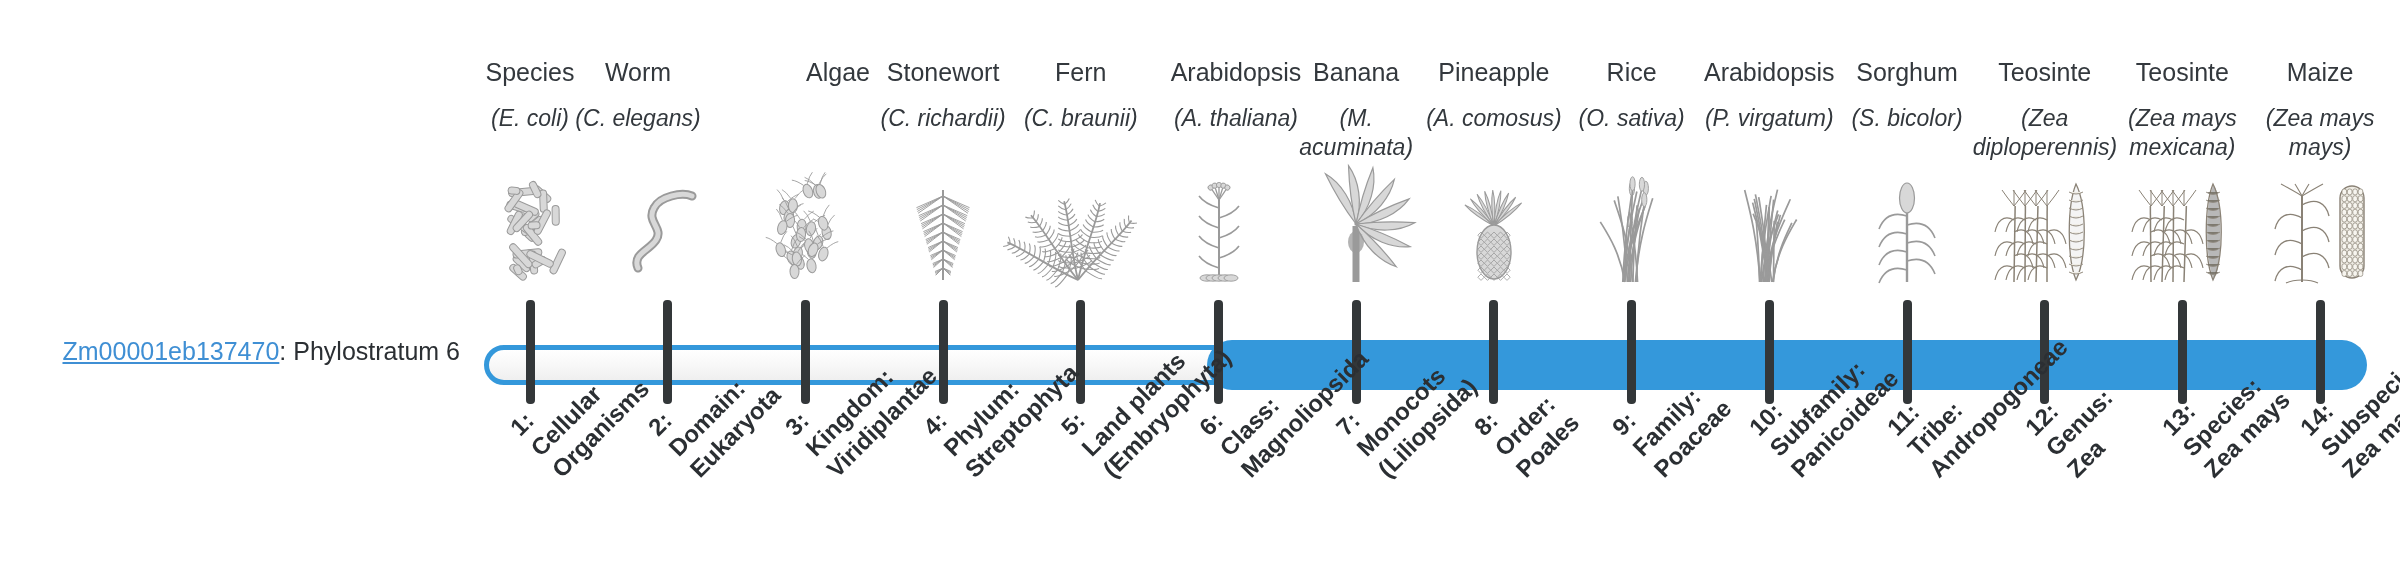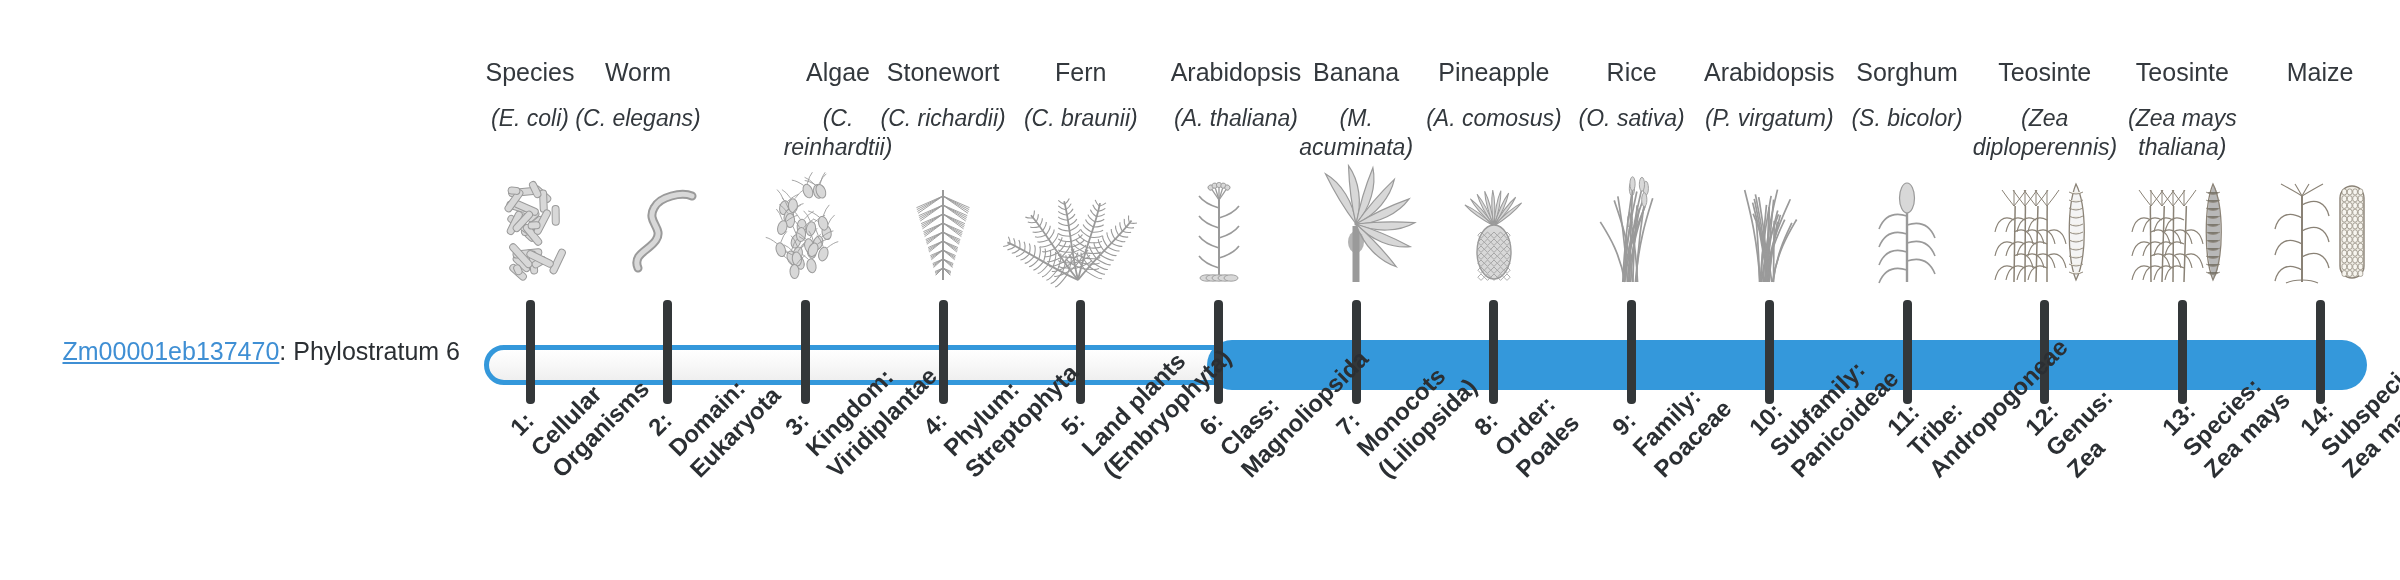--- a/index.html
+++ b/index.html
@@ -148,21 +148,20 @@
       <div class="col-head" style="left: 458px; width: 144px;">
         <span class="common">Species</span>
         <span class="latin">(E. coli)</span>
       </div>
       <div class="col-head" style="left: 566px; width: 144px;">
         <span class="common">Worm</span>
         <span class="latin">(C. elegans)</span>
       </div>
       <div class="col-head" style="left: 766px; width: 144px;">
         <span class="common">Algae</span>
-        <span class="latin">(C. reinhardtii)</span>
       </div>
       <div class="col-head" style="left: 871.1px; width: 144px;">
         <span class="common">Stonewort</span>
         <span class="latin">(C. richardii)</span>
       </div>
       <div class="col-head" style="left: 1008.8px; width: 144px;">
         <span class="common">Fern</span>
         <span class="latin">(C. braunii)</span>
       </div>
       <div class="col-head" style="left: 1164px; width: 144px;">
@@ -188,24 +187,25 @@
       <div class="col-head" style="left: 1835px; width: 144px;">
         <span class="common">Sorghum</span>
         <span class="latin">(S. bicolor)</span>
       </div>
       <div class="col-head" style="left: 1972.7px; width: 144px;">
         <span class="common">Teosinte</span>
         <span class="latin">(Zea diploperennis)</span>
       </div>
       <div class="col-head" style="left: 2110.4px; width: 144px;">
         <span class="common">Teosinte</span>
-        <span class="latin">(Zea mays thaliana)</span>
+        <span class="latin">(Zea mays mexicana)</span>
       </div>
       <div class="col-head" style="left: 2248.1px; width: 144px;">
         <span class="common">Maize</span>
+        <span class="latin">(Zea mays mays)</span>
       </div>
     </div>
   <div id="organisms">
       <div class="organism" style="left: 462px; width: 136px;">
         <svg width="68" height="104" viewBox="0 0 68 104">
           <rect x="27.53991769547325" y="52.22790637860082" width="12.540449245541838" height="7" rx="3.5" fill="#d8d8d8" stroke="#9a9a9a" stroke-width="1" transform="rotate(43.91589506172839 33.81014231824417 55.72790637860082)"></rect>
           <rect x="25.274074074074072" y="47.54892832647462" width="11.728275034293553" height="7" rx="3.5" fill="#d8d8d8" stroke="#9a9a9a" stroke-width="1" transform="rotate(158.19675925925927 31.13821159122085 51.04892832647462)"></rect>
           <rect x="32.29218106995884" y="39.330855624142664" width="16.2576646090535" height="7" rx="3.5" fill="#d8d8d8" stroke="#9a9a9a" stroke-width="1" transform="rotate(140.62577160493825 40.4210133744856 42.830855624142664)"></rect>
           <rect x="35.55720164609053" y="10.586033950617283" width="20.96812414266118" height="7" rx="3.5" fill="#d8d8d8" stroke="#9a9a9a" stroke-width="1" transform="rotate(42.314043209876544 46.041263717421124 14.086033950617283)"></rect>
           <rect x="36.254320987654324" y="17.586068244170097" width="22.328789437585733" height="7" rx="3.5" fill="#d8d8d8" stroke="#9a9a9a" stroke-width="1" transform="rotate(87.70601851851852 47.41871570644719 21.086068244170097)"></rect>

